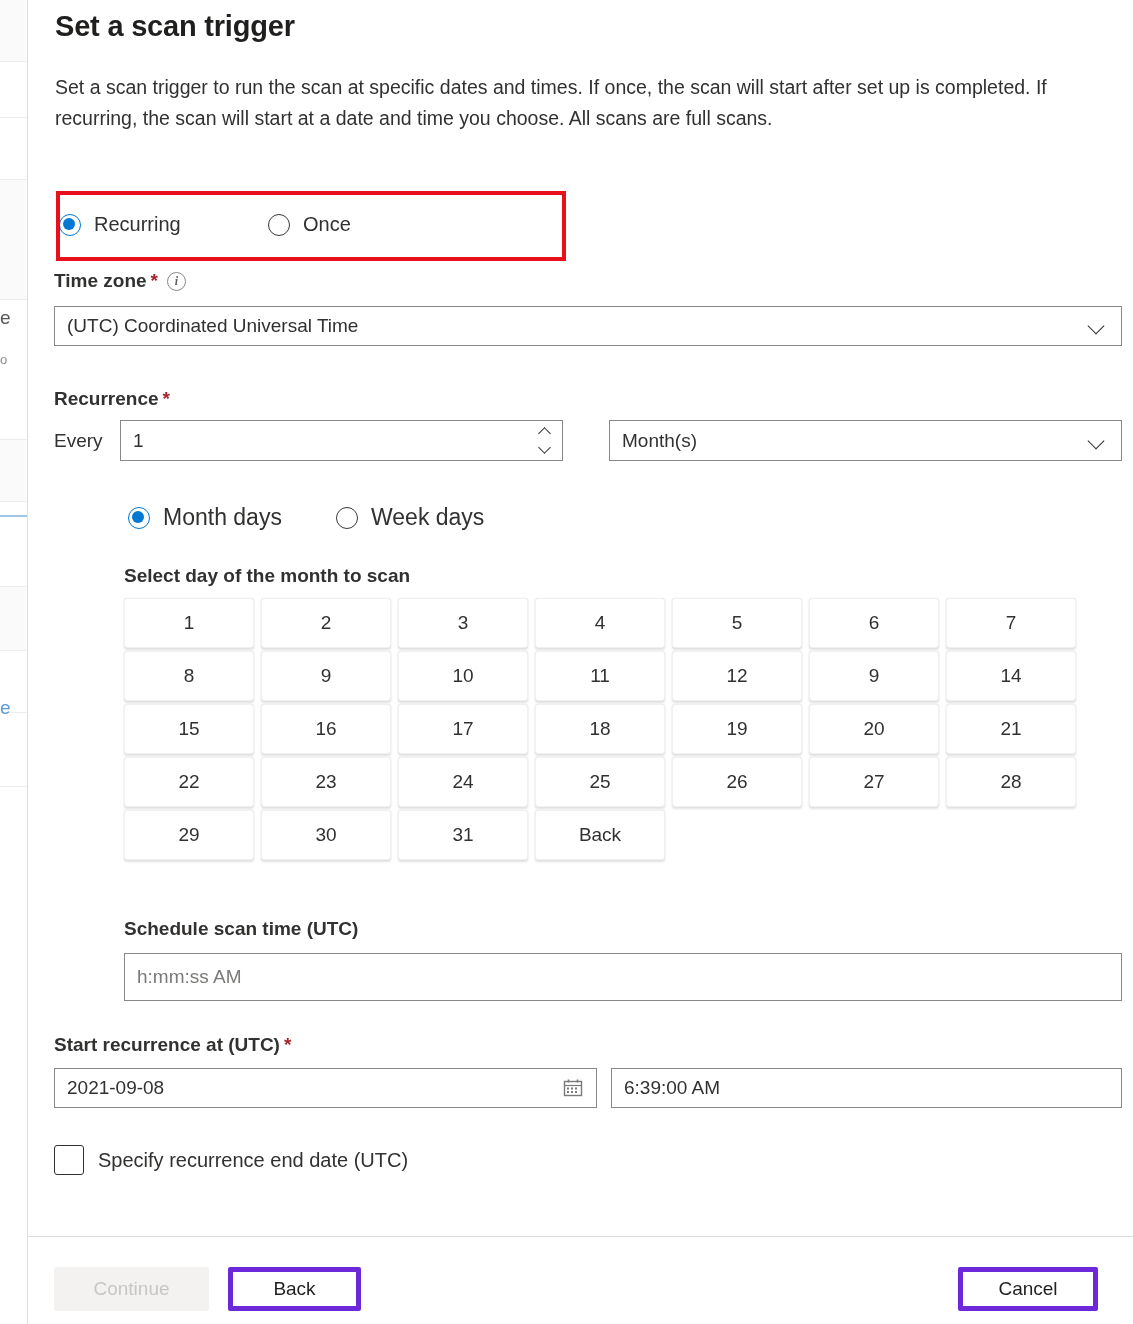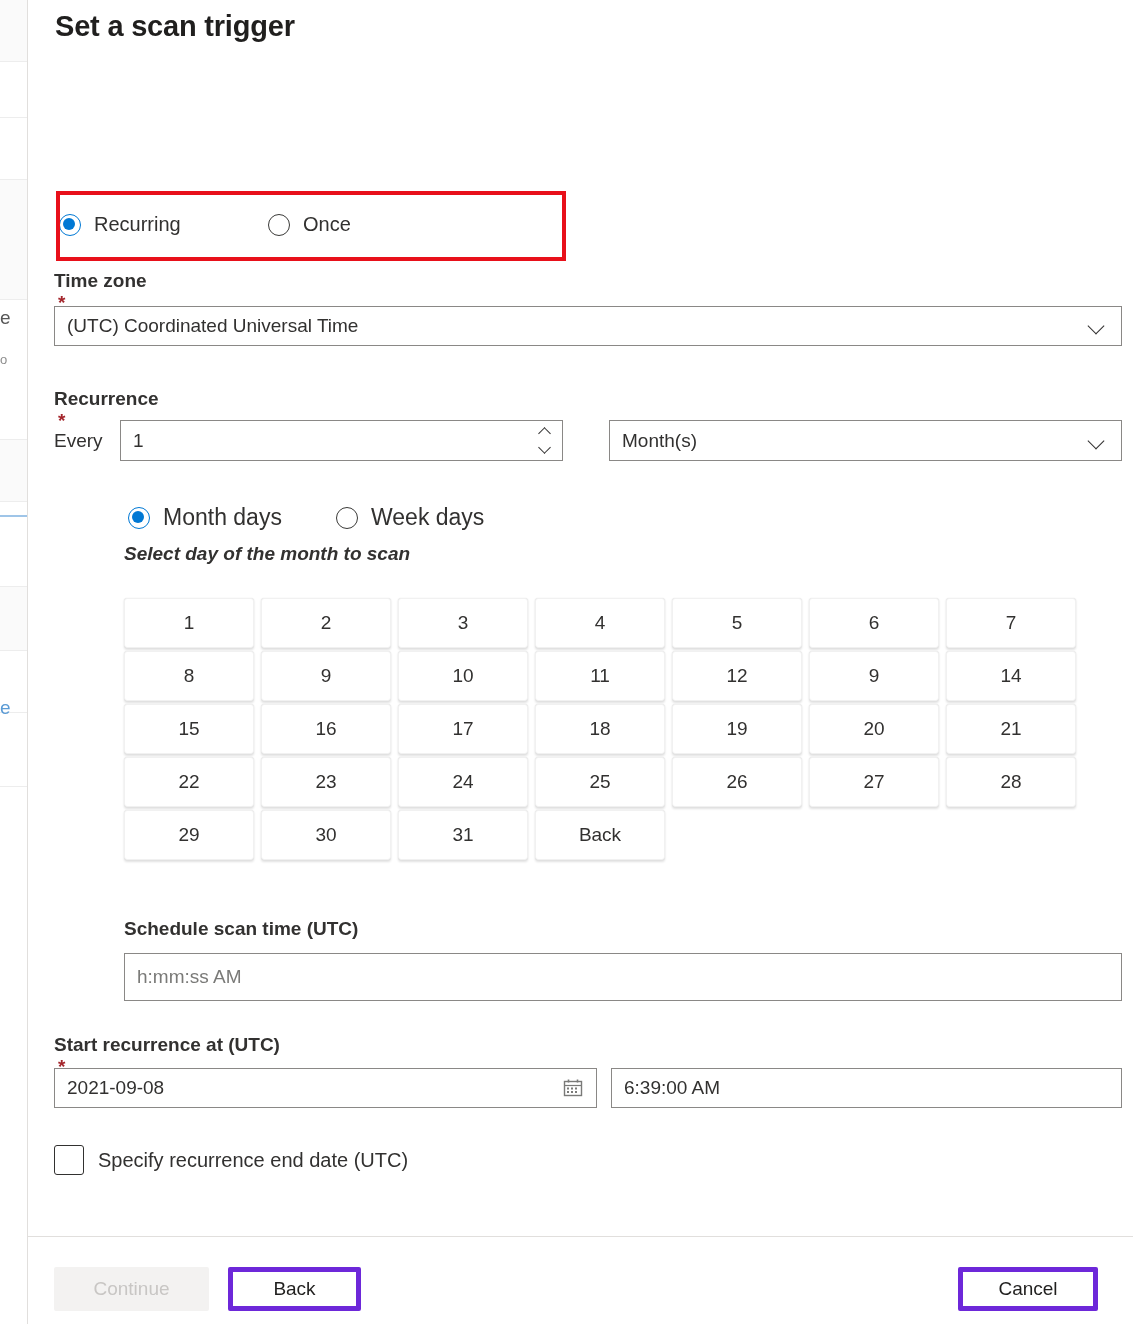--- a/index.html
+++ b/index.html
@@ -94,21 +94,21 @@
   }
   .radio-label {
     margin-left: 13px; font-size: 20px; color: #323130; white-space: nowrap;
   }
   .radio-label.small { font-size: 23px; }
 
   
   .field-label {
     position: absolute;
     font-size: 19px; font-weight: 600; color: #323130; white-space: nowrap;
-    display: flex; align-items: flex-start; flex-direction: column;
+    display: flex; align-items: center;
   }
   .req-star { color: #a4262c; font-weight: 600; margin-left: 4px; font-size: 19px; }
   .info-icon {
     display: inline-flex; align-items: center; justify-content: center;
     width: 19px; height: 19px; border-radius: 50%;
     border: 1.3px solid #8a8886; color: #605e5c;
     font-size: 12px; font-style: italic; font-family: "Liberation Serif", serif;
     margin-left: 9px; line-height: 1;
   }
 
@@ -218,20 +218,21 @@
     <div class="bg-row" style="top:725px;height:62px;"></div>
   </div>
   <div class="panel-edge"></div>
 
   <div class="panel">
 
     <div class="panel-body">
 
       <h1 class="title">Set a scan trigger</h1>
 
+      <p class="subtitle">Set a scan trigger to run the scan at specific dates and times. If once, the scan will start after set up is completed. If recurring, the scan will start at a date and time you choose. All scans are full scans.</p>
 
       <div class="radio-row" style="left:0;top:191px;width:520px;height:70px;">
         <div class="radio-opt" style="left:31px;top:22px;">
           <span class="radio-mark checked"></span>
           <span class="radio-label">Recurring</span>
         </div>
         <div class="radio-opt" style="left:240px;top:22px;">
           <span class="radio-mark"></span>
           <span class="radio-label">Once</span>
         </div>
@@ -273,21 +274,21 @@
         <div class="radio-opt" style="left:100px;top:10px;">
           <span class="radio-mark checked"></span>
           <span class="radio-label small">Month days</span>
         </div>
         <div class="radio-opt" style="left:308px;top:10px;">
           <span class="radio-mark"></span>
           <span class="radio-label small">Week days</span>
         </div>
       </div>
 
-      <div class="field-label" style="left:96px;top:543px;font-style:italic;">
+      <div class="field-label" style="left:96px;top:565px;">
         <span>Select day of the month to scan</span>
       </div>
 
       <div class="day-grid">
           <div class="day-cell">1</div>
           <div class="day-cell">2</div>
           <div class="day-cell">3</div>
           <div class="day-cell">4</div>
           <div class="day-cell">5</div>
           <div class="day-cell">6</div>

